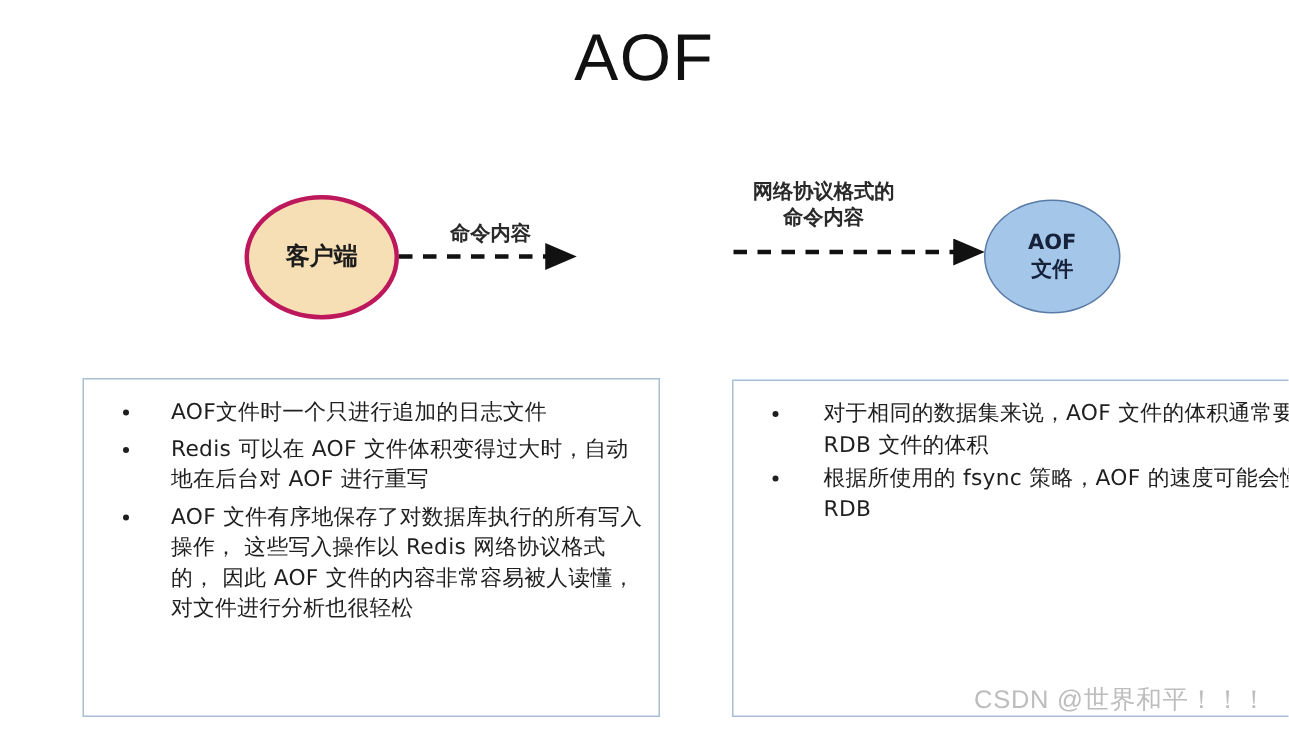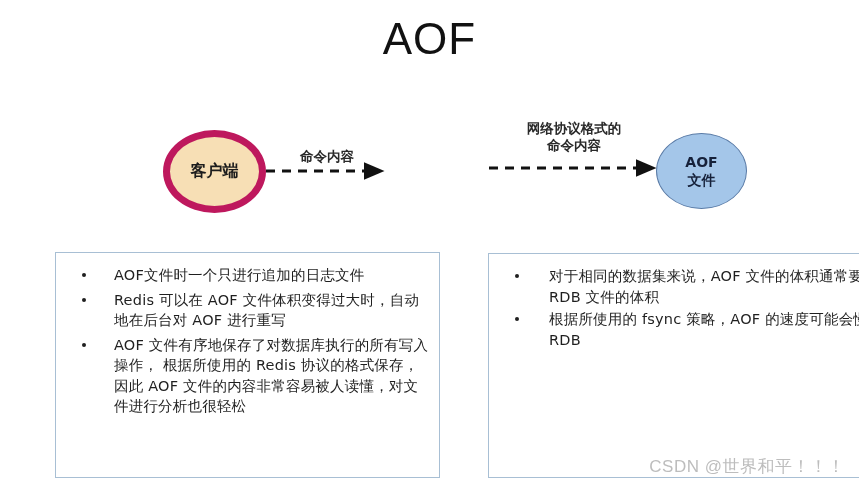--- a/index.html
+++ b/index.html
@@ -57,21 +57,21 @@
     font-weight: bold;
     line-height: 1.15;
   }
 
   #node-client {
     left: 163px;
     top: 20px;
     width: 103px;
     height: 83px;
     background: #f7dfb5;
-    border: 7px solid #be185d;
+    border: 3px solid #be185d;
     font-size: 16px;
     color: #1c1c1c;
   }
 
   #node-server {
     left: 385px;
     top: 15px;
     width: 103px;
     height: 84px;
     background: #a6de76;
@@ -105,21 +105,21 @@
     color: #2a2a2a;
     line-height: 1.25;
     white-space: pre-line;
   }
   #label-cmd-request {
     left: 272px;
     top: 38px;
     width: 110px;
   }
   #label-protocol {
-    left: 489px;
+    left: 464px;
     top: 10px;
     width: 170px;
   }
 
   .arrow-svg { position: absolute; left: 0; top: 0; overflow: visible; }
 
   
   .info-box {
     position: absolute;
     box-sizing: border-box;
@@ -215,21 +215,21 @@
     <div class="arrow-label" id="label-cmd-request">命令内容</div>
 
     <div class="arrow-label" id="label-protocol">网络协议格式的
 命令内容</div>
   </div>
 
   <div class="info-box" id="box-left">
     <ul class="bullet-list">
       <li class="bullet-item">AOF文件时一个只进行追加的日志文件</li>
       <li class="bullet-item">Redis 可以在 AOF 文件体积变得过大时，自动地在后台对 AOF 进行重写</li>
-      <li class="bullet-item">AOF 文件有序地保存了对数据库执行的所有写入操作， 根据所使用的 Redis 协议的格式保存， 因此 AOF 文件的内容非常容易被人读懂，对文件进行分析也很轻松</li>
+      <li class="bullet-item">AOF 文件有序地保存了对数据库执行的所有写入操作， 这些写入操作以 Redis 网络协议格式的， 因此 AOF 文件的内容非常容易被人读懂，对文件进行分析也很轻松</li>
     </ul>
   </div>
 
   <div class="info-box" id="box-right">
     <ul class="bullet-list">
       <li class="bullet-item">对于相同的数据集来说，AOF 文件的体积通常要大于 RDB 文件的体积</li>
       <li class="bullet-item">根据所使用的 fsync 策略，AOF 的速度可能会慢于 RDB</li>
     </ul>
   </div>
 

